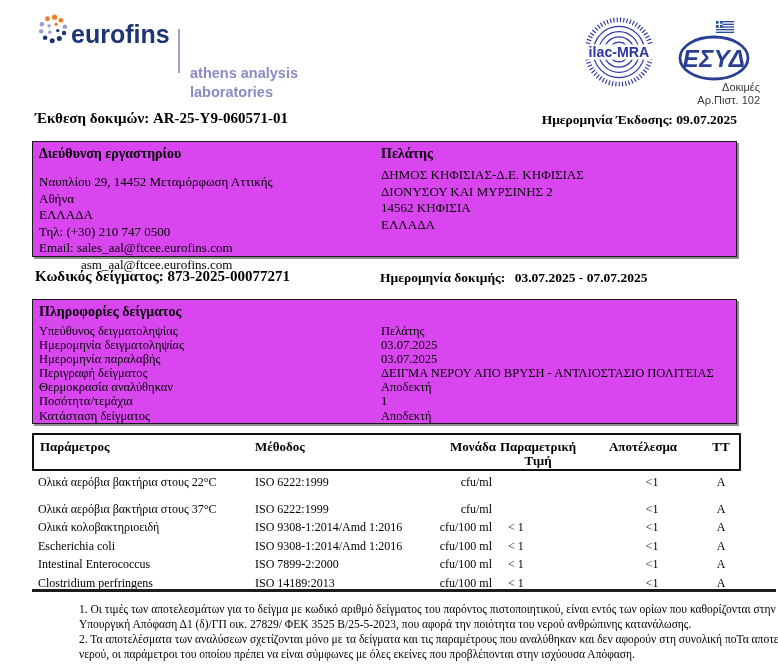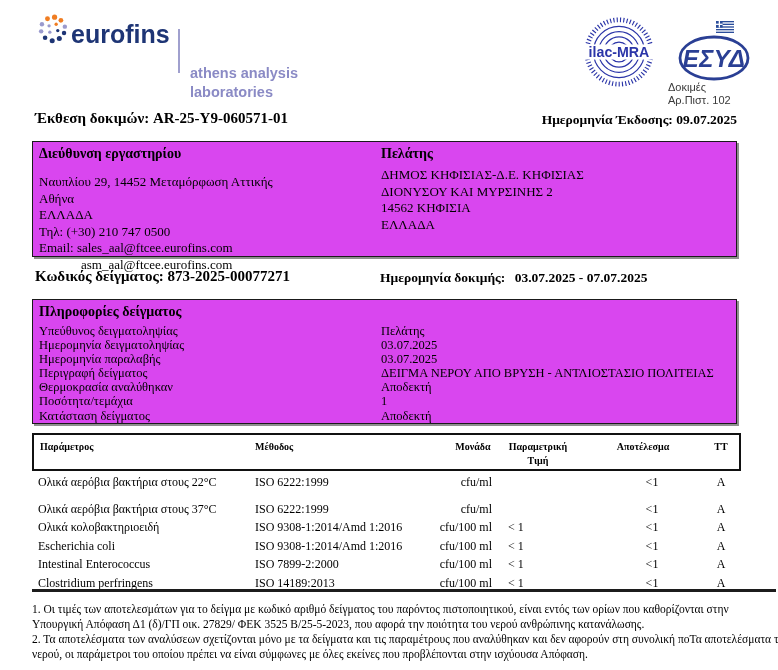--- a/index.html
+++ b/index.html
@@ -16,21 +16,21 @@
   }
   .logo-divider{position:absolute;left:178px;top:29px;width:2px;height:44px;background:#a0a0ce;}
   .logo-subtitle{
     position:absolute;left:190px;top:35px;
     font-family:"Liberation Sans",sans-serif;font-weight:bold;
     font-size:14.5px;line-height:19px;color:#8a8ac5;margin-top:29px;
   }
   .ilac-stamp{position:absolute;left:583px;top:15px;}
   .esyd-stamp{position:absolute;left:676px;top:20px;}
   .accreditation{
-    position:absolute;left:668px;top:81px;width:92px;text-align:left;
+    position:absolute;left:668px;top:81px;width:92px;text-align:right;
     font-family:"Liberation Sans",sans-serif;font-size:11px;line-height:13px;color:#3a3a3a;
   }
   
   .report-title{position:absolute;left:35px;top:110px;font-size:15px;font-weight:bold;}
   .issue-date{position:absolute;right:41px;top:112px;font-size:13.5px;font-weight:bold;}
   
   .box{
     position:absolute;left:32px;width:703px;background:#d946ef;
     border:1.5px solid #1a1a1a;box-shadow:2px 2px 0 #8f8f8f;
   }
@@ -49,21 +49,21 @@
   
   .info-rows{position:absolute;left:6px;top:24px;right:4px;font-size:12.5px;}
   .info-row{display:flex;line-height:14.1px;height:14.1px;}
   .info-label{width:342px;flex:0 0 342px;}
   .info-value{flex:1;}
   
   .thead-box{
     position:absolute;left:32px;top:433px;width:705px;height:34px;
     border:2px solid #111;background:#fff;
   }
-  .th{position:absolute;top:5px;font-size:10px;font-weight:bold;line-height:13.5px;}
+  .th{position:absolute;top:5px;font-size:13px;font-weight:bold;line-height:13.5px;}
   .th-param{left:6px;}
   .th-method{left:221px;}
   .th-unit{left:404px;width:70px;text-align:center;}
   .th-pv{left:466px;width:76px;text-align:center;}
   .th-result{left:574px;width:70px;text-align:center;}
   .th-tt{left:667px;width:40px;text-align:center;}
   .trow{position:absolute;left:32px;width:744px;height:16px;font-size:12px;}
   .td{position:absolute;top:0;line-height:15px;}
   .td-param{left:6px;}
   .td-method{left:223px;}
@@ -71,21 +71,21 @@
   .td-pv{left:476px;width:40px;}
   .td-result{left:595px;width:50px;text-align:center;}
   .td-tt{left:669px;width:40px;text-align:center;}
   .r0{top:475px;} .r1{top:502px;} .r2{top:520px;} .r3{top:539px;} .r4{top:557px;} .r5{top:576px;}
   .table-bottom-line{position:absolute;left:32px;top:589px;width:744px;height:2.5px;background:#1c1c1c;}
   
   .footnotes{
     position:absolute;left:32px;top:602px;width:746px;height:64px;overflow:hidden;
     font-size:11.5px;line-height:15px;
   }
-  .footnote-line{white-space:nowrap;}
+  .footnote-line{white-space:nowrap;margin-left:47px;}
 </style>
 </head>
 <body>
 
 <div class="page">
 
   <svg class="dots-icon" width="34" height="30" viewBox="0 0 40 38">
     <circle cx="13" cy="6" r="3.1" fill="#f07d22"></circle>
     <circle cx="22" cy="4" r="3.3" fill="#f07d22"></circle>
     <circle cx="30" cy="8" r="3.0" fill="#f07d22"></circle>

